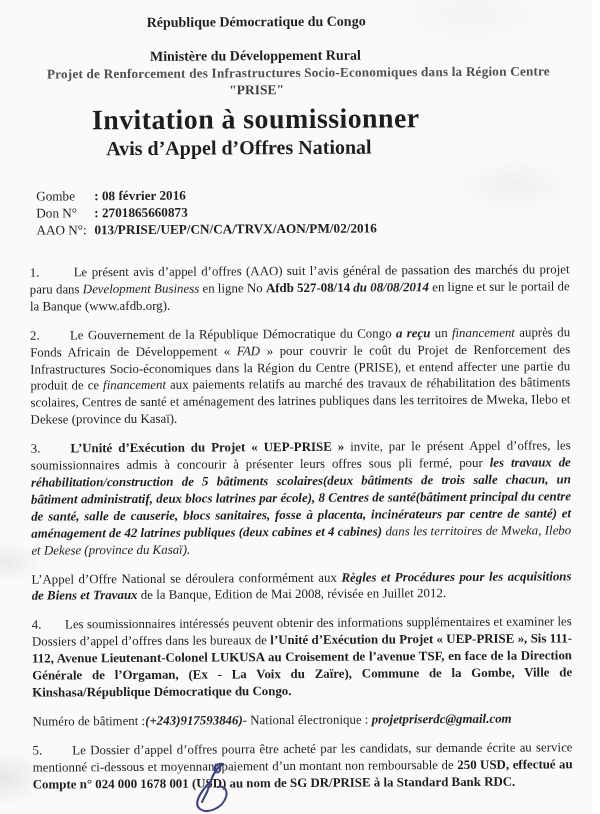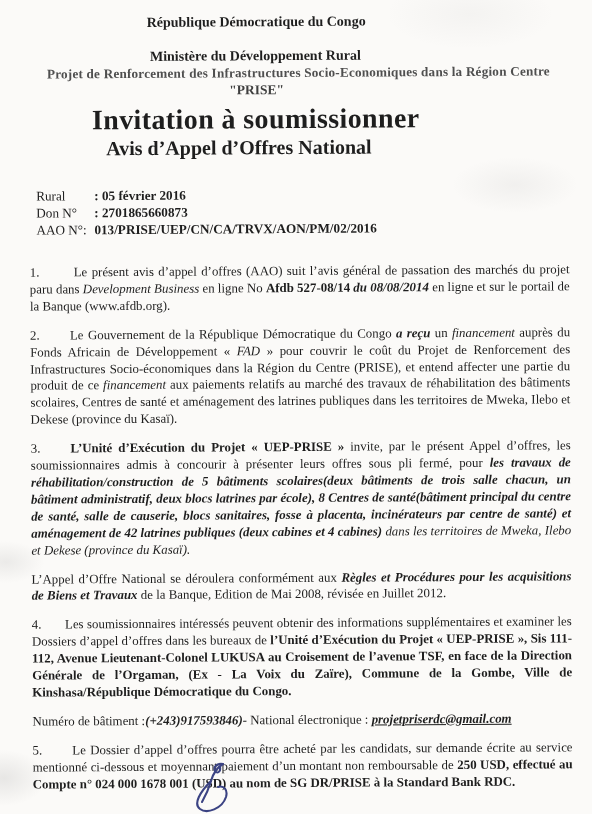--- a/index.html
+++ b/index.html
@@ -35,21 +35,21 @@
   
   .refs{margin-top:27px;margin-left:7px;font-size:13.2px;line-height:17px;}
   .ref-row{display:flex;}
   .ref-label{width:58px;flex:0 0 58px;}
   .ref-value{font-weight:bold;white-space:nowrap;}
   
   .doc-body{margin-top:26px;font-size:12.9px;line-height:16.9px;text-align:justify;}
   .doc-body p{margin:0 0 12px;}
   .r-b{font-weight:bold;}
   .r-i{font-style:italic;}
-  .r-u{text-decoration:underline;}
+  .r-u{}
   
   .pen-mark{position:absolute;left:188px;top:762px;width:60px;height:52px;}
   .pen-stroke{fill:none;stroke:var(--pen,#3b4383);stroke-width:2.1;stroke-linecap:round;}
 </style>
 <title>Invitation à soumissionner</title></head>
 <body>
 
 <div class="page">
   <div class="content">
 
@@ -57,22 +57,22 @@
       <div class="hdr-country">République Démocratique du Congo</div>
       <div class="hdr-ministry">Ministère du Développement Rural</div>
       <div class="hdr-project">Projet de Renforcement des Infrastructures Socio-Economiques dans la Région Centre</div>
       <div class="hdr-acronym">"PRISE"</div>
       <h1 class="hdr-title">Invitation à soumissionner</h1>
       <h2 class="hdr-subtitle">Avis d’Appel d’Offres National</h2>
     </header>
 
     <section class="refs">
       <div class="ref-row">
-        <span class="ref-label">Rural</span>
-        <span class="ref-value">: 05 février 2016</span>
+        <span class="ref-label">Gombe</span>
+        <span class="ref-value">: 08 février 2016</span>
       </div>
       <div class="ref-row">
         <span class="ref-label">Don N°</span>
         <span class="ref-value">: 2701865660873</span>
       </div>
       <div class="ref-row">
         <span class="ref-label">AAO N°:</span>
         <span class="ref-value">013/PRISE/UEP/CN/CA/TRVX/AON/PM/02/2016</span>
       </div>
     </section>

